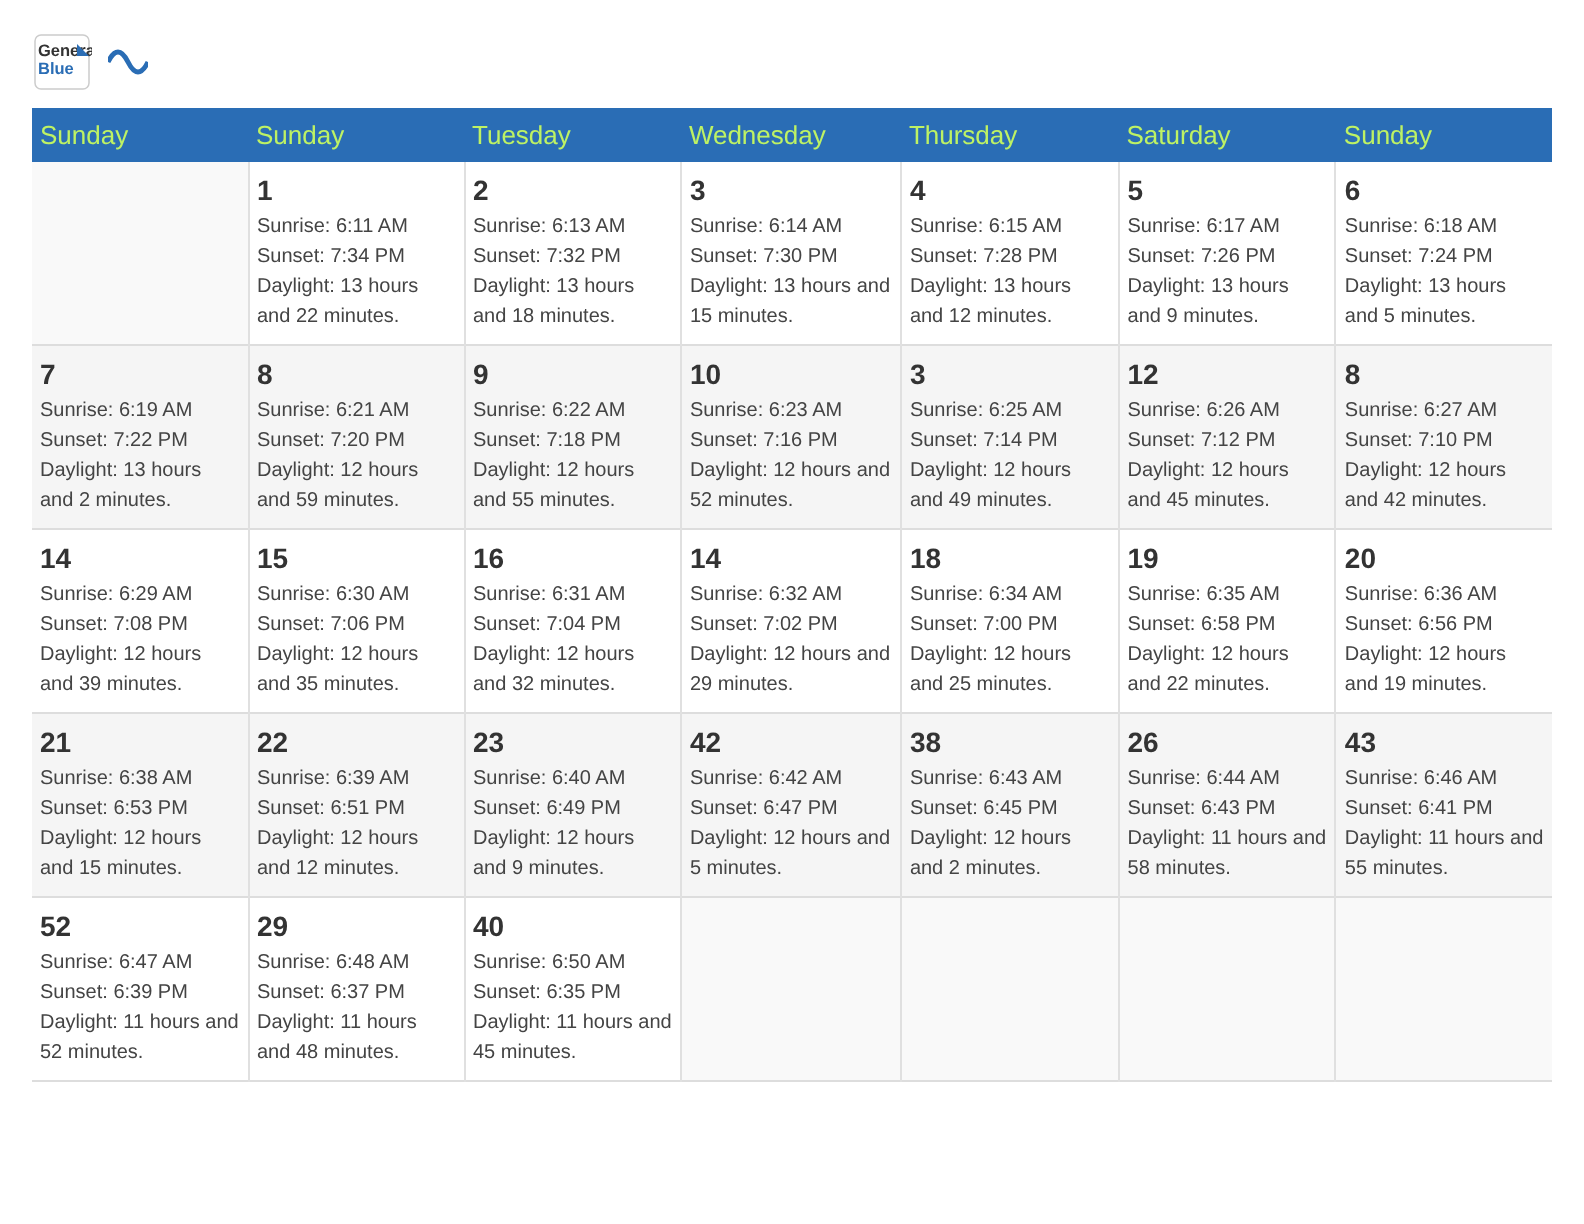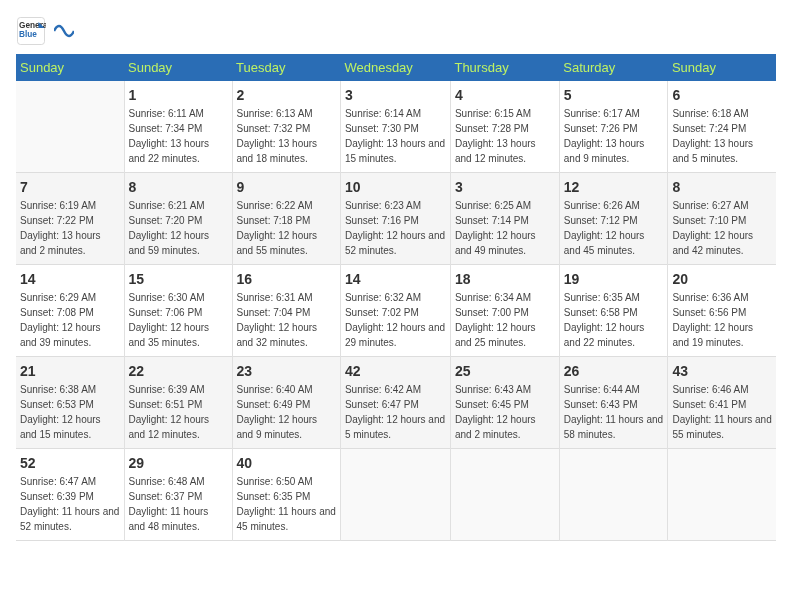--- a/index.html
+++ b/index.html
@@ -220,21 +220,21 @@
         </td>
         <td>
           <div class="day-number">23</div>
           <div class="day-info">Sunrise: 6:40 AM<br>Sunset: 6:49 PM<br>Daylight: 12 hours and 9 minutes.</div>
         </td>
         <td>
           <div class="day-number">42</div>
           <div class="day-info">Sunrise: 6:42 AM<br>Sunset: 6:47 PM<br>Daylight: 12 hours and 5 minutes.</div>
         </td>
         <td>
-          <div class="day-number">25</div>
+          <div class="day-number">38</div>
           <div class="day-info">Sunrise: 6:43 AM<br>Sunset: 6:45 PM<br>Daylight: 12 hours and 2 minutes.</div>
         </td>
         <td>
           <div class="day-number">26</div>
           <div class="day-info">Sunrise: 6:44 AM<br>Sunset: 6:43 PM<br>Daylight: 11 hours and 58 minutes.</div>
         </td>
         <td>
           <div class="day-number">43</div>
           <div class="day-info">Sunrise: 6:46 AM<br>Sunset: 6:41 PM<br>Daylight: 11 hours and 55 minutes.</div>
         </td>

